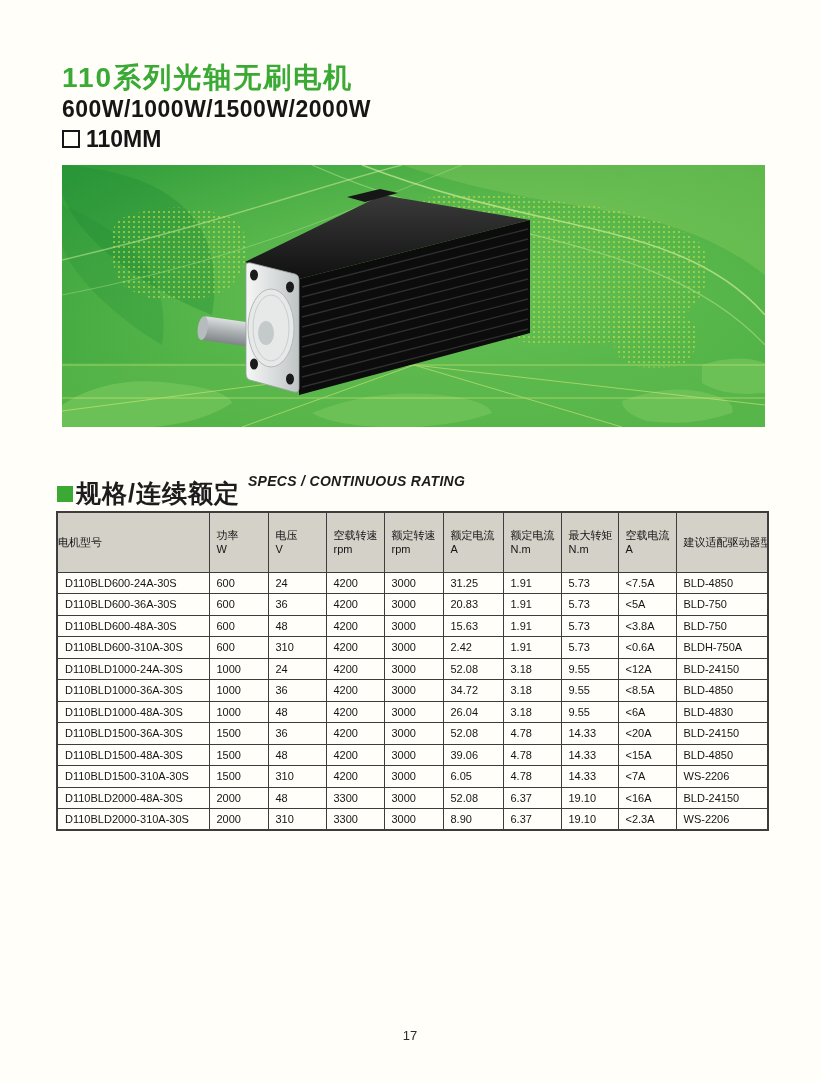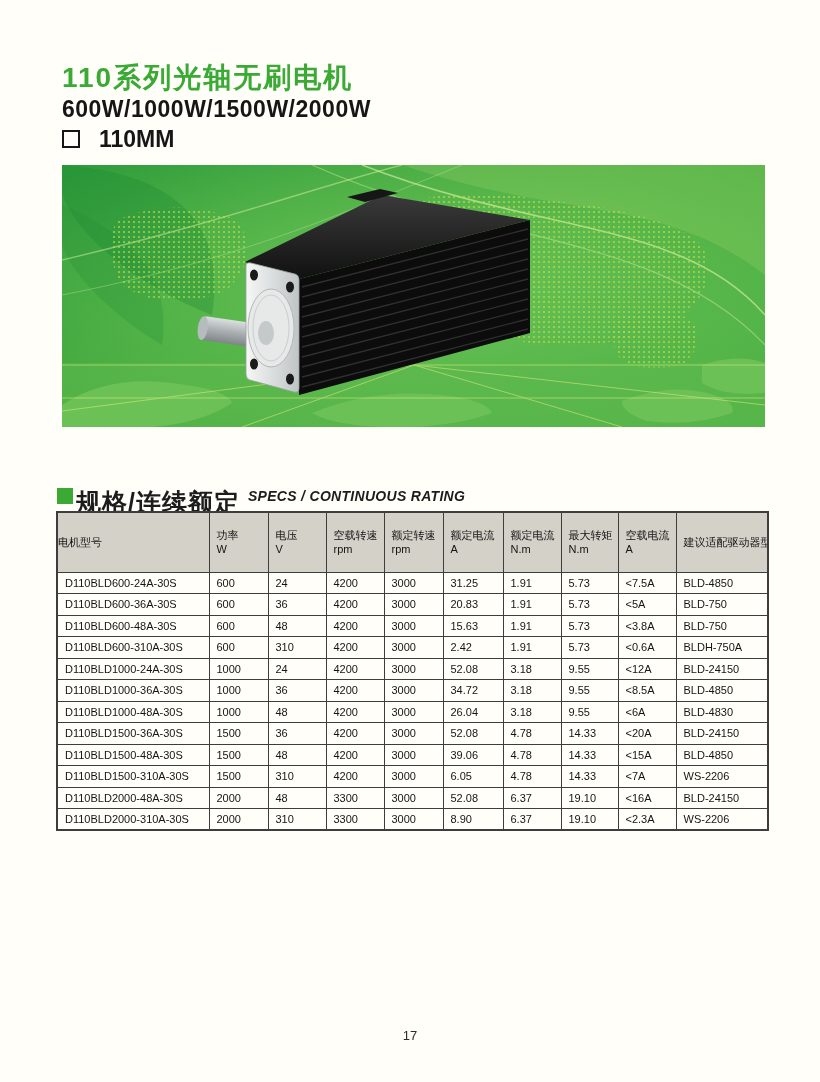--- a/index.html
+++ b/index.html
@@ -4,29 +4,29 @@
 <style>
   * { margin:0; padding:0; box-sizing:border-box; }
   html,body { background:#fffef9; }
   body { font-family:"Liberation Sans","DejaVu Sans",sans-serif; }
   .page { position:relative; width:820px; height:1082px; background:#fffef9; overflow:hidden; margin:0 auto; }
 
   
   .title-block { position:absolute; left:62px; top:62px; }
   .main-title { font-size:28px; font-weight:bold; color:var(--accent,#3aaa35); letter-spacing:2px; line-height:32px; }
   .sub-power { font-size:23px; font-weight:bold; color:#161616; line-height:30px; letter-spacing:0.5px; }
-  .sub-frame { font-size:23px; font-weight:bold; color:#161616; line-height:30px; display:flex; align-items:center;gap:13px; }
+  .sub-frame { font-size:23px; font-weight:bold; color:#161616; line-height:30px; display:flex; align-items:center; }
   .frame-square { display:inline-block; width:18px; height:18px; border:2.5px solid #161616; margin-right:6px; }
 
   
   .banner { position:absolute; left:62px; top:165px; width:703px; height:262px; }
   .banner svg { display:block; }
 
   
-  .section-heading { position:absolute; left:57px; top:488px; display:flex; }
+  .section-heading { position:absolute; left:57px; top:473px; display:flex; align-items:flex-end; }
   .section-square { width:16px; height:16px; background:var(--accent,#3aaa35); margin-right:3px; margin-bottom:5px; }
   .section-cn { font-size:25px; font-weight:bold; color:#1c1c1c; line-height:28px; letter-spacing:1px; }
   .section-en { font-size:14px; font-weight:bold; color:#1c1c1c; margin-left:8px; margin-bottom:18px; letter-spacing:0.3px;font-style:italic; }
 
   
   .spec-table-wrap { position:absolute; left:56px; top:511px; }
   table.spec { border-collapse:collapse; table-layout:fixed; width:711px; border:2px solid #3d3d3d; }
   table.spec th, table.spec td { border:1px solid #3d3d3d; font-weight:normal; color:#141414; overflow:hidden; white-space:nowrap; }
   table.spec thead th { background:var(--header-bg,#d4d1c9); height:60px; font-size:11px; text-align:left; padding:0 0 0 7px; vertical-align:middle; line-height:14px; }
   table.spec thead th.center { padding:0; }

